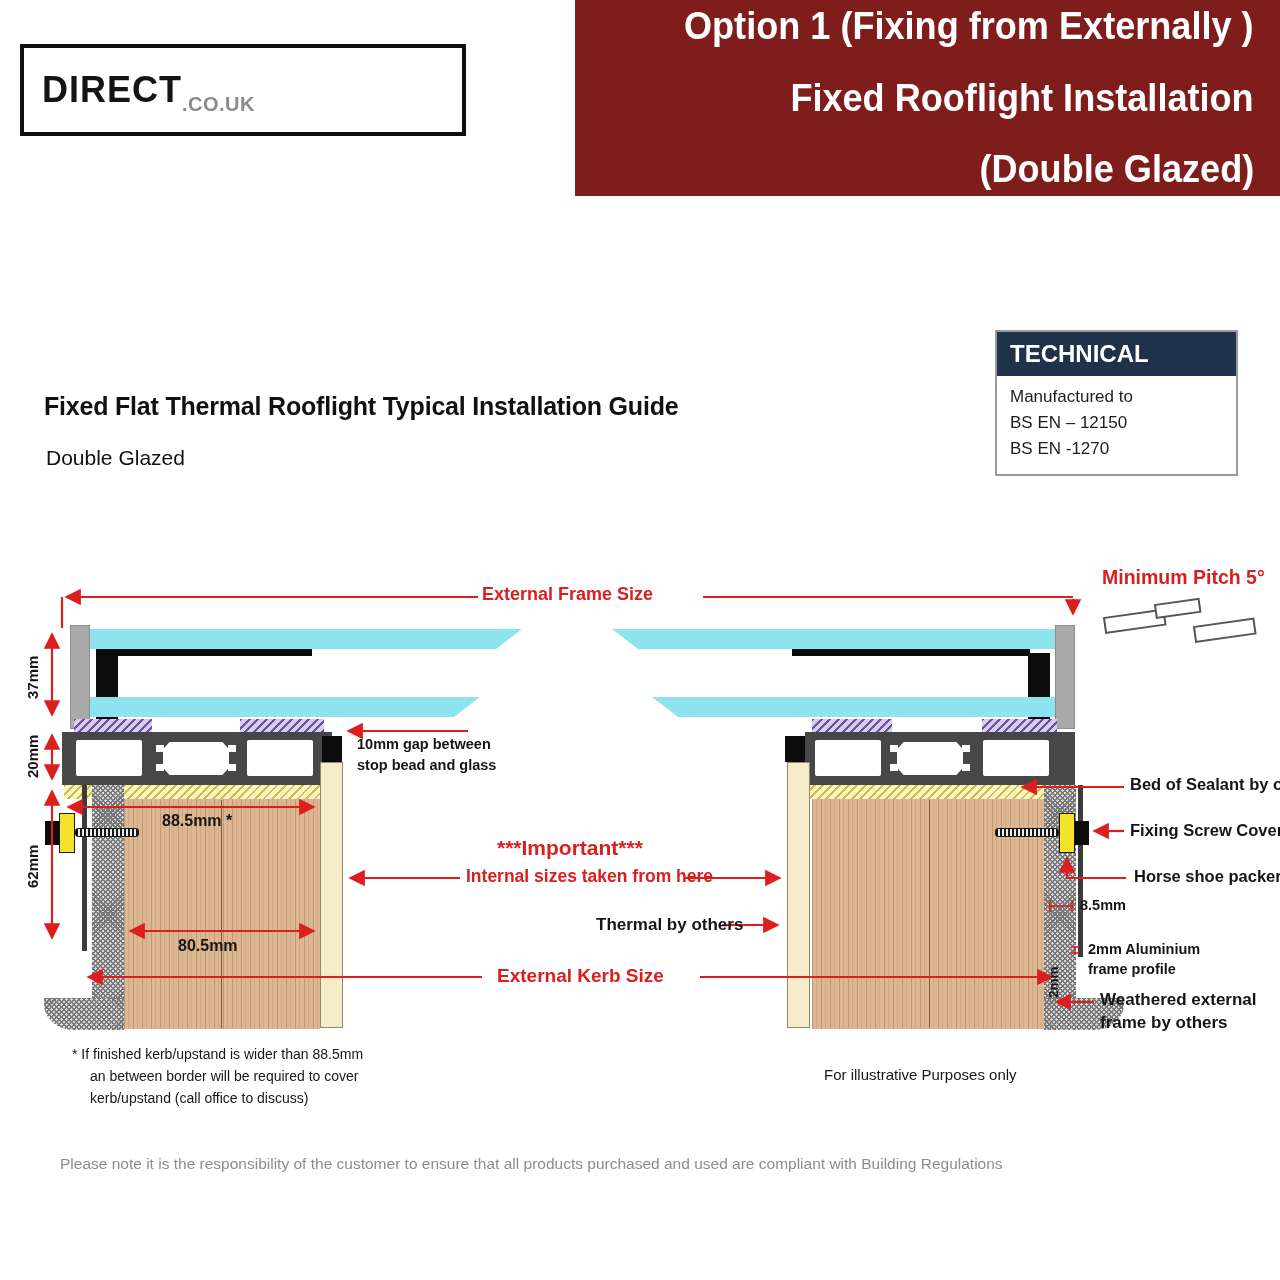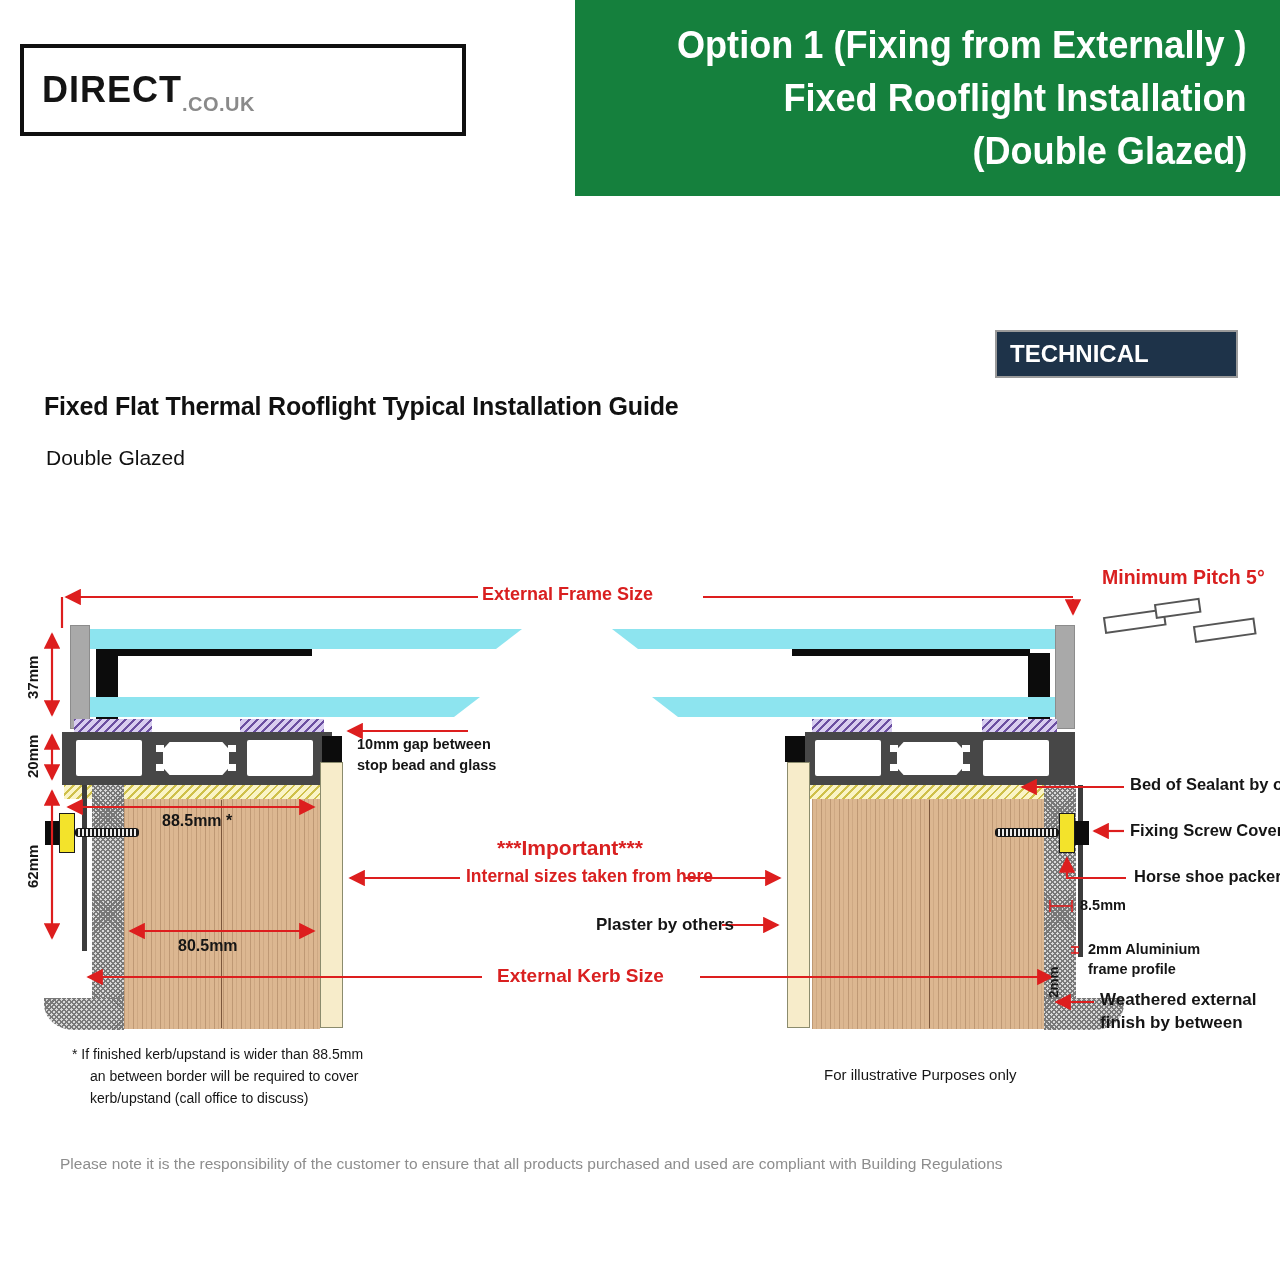--- a/index.html
+++ b/index.html
@@ -1,22 +1,22 @@
 <!DOCTYPE html>
 <html><head>
 <meta charset="utf-8">
 <style>
   html,body{margin:0;padding:0;background:#fff;}
   .page{position:relative;width:1280px;height:1280px;background:#ffffff;overflow:hidden;
         font-family:"Liberation Sans", sans-serif;color:#111;}
   .abs{position:absolute;}
   
-  .banner{position:absolute;left:575px;top:0;width:705px;height:196px;background:#15803d;
-          display:flex;flex-direction:column;justify-content:center;align-items:flex-end;
-          padding-right:33px;box-sizing:border-box;}
+  .banner{position:absolute;left:575px;top:0;width:705px;height:196px;background:#7f1d1d;
+          display:flex;flex-direction:column;justify-content:space-between;align-items:flex-end;
+          padding-right:26px;box-sizing:border-box;}
   .banner-line{color:#fff;font-size:38px;line-height:53px;font-weight:600;white-space:nowrap;
                transform:scaleX(.95);transform-origin:right center;}
   
   .logo{position:absolute;left:20px;top:44px;width:446px;height:92px;background:#fff;
         border:4px solid #101010;box-sizing:border-box;display:flex;align-items:center;padding:0 10px;}
   .logo-grad{background:linear-gradient(100deg,#000 2%,#14149a 55%,#3c3cdb 100%);
              display:flex;align-items:center;padding:10px 12px;}
   .logo-l{color:#fff;font-size:36px;font-weight:500;letter-spacing:5px;line-height:1;}
   .logo-d{color:#141414;font-size:36px;font-weight:800;letter-spacing:1px;margin-left:8px;line-height:1;}
   .logo-tld{color:#8a8a8a;font-size:20px;font-weight:700;align-self:flex-end;margin-bottom:16px;
@@ -69,20 +69,25 @@
     <div class="banner-line">(Double Glazed)</div>
   </div>
 
   <div class="logo">
     <span class="logo-d">DIRECT</span>
     <span class="logo-tld">.co.uk</span>
   </div>
 
   <div class="tech">
     <div class="tech-head">TECHNICAL</div>
+    <div class="tech-body">
+      <div>Manufactured to</div>
+      <div>BS EN – 12150</div>
+      <div>BS EN -1270</div>
+    </div>
   </div>
 
   <div class="title">Fixed Flat Thermal Rooflight Typical Installation Guide</div>
   <div class="subtitle">Double Glazed</div>
 
   <div class="abs" style="left:0;top:0;width:1160px;height:1280px;">
 
     <div class="abs graybar" style="left:70px;top:625px;width:20px;height:104px;"></div>
     <div class="abs glass clipL" style="left:90px;top:629px;width:432px;height:20px;"></div>
     <div class="abs blackpart" style="left:96px;top:649px;width:216px;height:7px;"></div>
@@ -177,32 +182,32 @@
     <div class="lbl red" style="left:482px;top:584px;font-size:18px;">External Frame Size</div>
     <div class="lbl rot" style="left:24px;top:632px;height:90px;font-size:15px;">37mm</div>
     <div class="lbl rot" style="left:24px;top:726px;height:60px;font-size:15px;">20mm</div>
     <div class="lbl rot" style="left:24px;top:826px;height:80px;font-size:15px;">62mm</div>
     <div class="lbl" style="left:162px;top:812px;font-size:16px;">88.5mm  *</div>
     <div class="lbl" style="left:178px;top:937px;font-size:16px;">80.5mm</div>
     <div class="lbl" style="left:357px;top:736px;font-size:14.5px;">10mm gap between</div>
     <div class="lbl" style="left:357px;top:757px;font-size:14.5px;">stop bead and glass</div>
     <div class="lbl red" style="left:497px;top:836px;font-size:21px;">***Important***</div>
     <div class="lbl red" style="left:466px;top:866px;font-size:17.5px;">Internal sizes taken from here</div>
-    <div class="lbl" style="left:596px;top:915px;font-size:17px;">Plaster by others</div>
+    <div class="lbl" style="left:596px;top:915px;font-size:17px;">Thermal by others</div>
     <div class="lbl red" style="left:497px;top:965px;font-size:19px;">External Kerb Size</div>
     <div class="lbl red" style="left:1102px;top:566px;font-size:19.5px;">Minimum Pitch 5°</div>
     <div class="lbl" style="left:1130px;top:775px;font-size:16.5px;">Bed of Sealant by others</div>
     <div class="lbl" style="left:1130px;top:821px;font-size:16.5px;">Fixing Screw Cover</div>
     <div class="lbl" style="left:1134px;top:867px;font-size:16.5px;">Horse shoe packer</div>
     <div class="lbl" style="left:1080px;top:897px;font-size:14.5px;">8.5mm</div>
     <div class="lbl" style="left:1088px;top:941px;font-size:14.5px;">2mm Aluminium</div>
     <div class="lbl" style="left:1088px;top:961px;font-size:14.5px;">frame profile</div>
     <div class="lbl rot" style="left:1046px;top:958px;height:48px;font-size:13.5px;">2mm</div>
     <div class="lbl" style="left:1100px;top:990px;font-size:17px;">Weathered external</div>
-    <div class="lbl" style="left:1100px;top:1013px;font-size:17px;">finish by between</div>
+    <div class="lbl" style="left:1100px;top:1013px;font-size:17px;">frame by others</div>
 
     <svg class="abs" style="left:1098px;top:596px;" width="160" height="62" viewBox="0 0 160 62">
       <g fill="#ffffff" stroke="#555555" stroke-width="2">
         <rect x="6" y="22" width="60" height="15" transform="rotate(-8 6 22)"></rect>
         <rect x="57" y="9" width="44" height="13" transform="rotate(-8 57 9)"></rect>
         <rect x="96" y="31" width="60" height="15" transform="rotate(-8 96 31)"></rect>
       </g>
     </svg>
 
     <div class="note" style="left:72px;top:1046px;">* If finished kerb/upstand is wider than 88.5mm</div>

